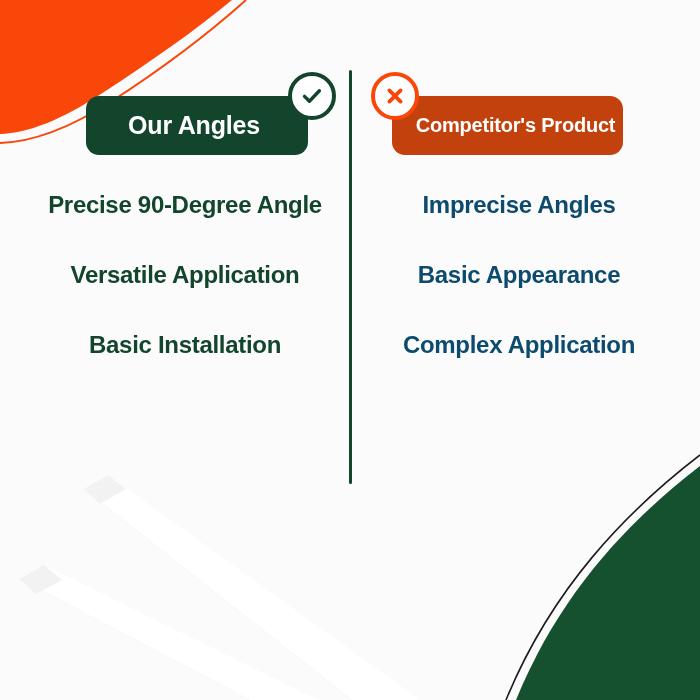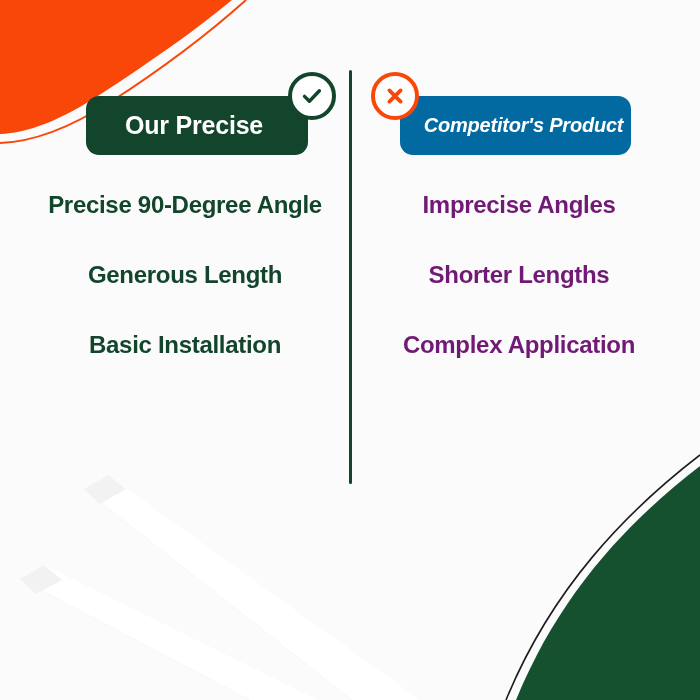--- a/index.html
+++ b/index.html
@@ -75,24 +75,23 @@
     left: 86px;
     width: 222px;
     background: #12452c;
   }
   .badge-ours .badge-label {
     font-size: 25px;
     padding-right: 6px;
   }
 
   .badge-theirs {
-    left: 400px;
+    left: 392px;
     width: 231px;
-    background: #0369a1;
-    font-style: italic;
+    background: #c2410c;
   }
   .badge-theirs .badge-label {
     font-size: 20px;
     padding-left: 16px;
   }
 
   
   .marker {
     position: absolute;
     width: 48px;
@@ -145,21 +144,21 @@
   }
   .cell-left {
     left: 24px;
     width: 322px;
     color: #12452c;
     padding: 0 14px;
   }
   .cell-right {
     left: 354px;
     width: 330px;
-    color: #701a75;
+    color: #0c4a6e;
     padding: 0 10px;
   }
 </style>
 </head>
 <body>
 
 <div id="infographic">
 
   <svg class="bg-layer" viewBox="0 0 700 700">
 
@@ -181,21 +180,21 @@
       <polygon points="20,579 44,565 62,580 36,594" fill="#f2f2f2"></polygon>
     </g>
   </svg>
 
   <div class="compare-wrap">
 
     <div class="divider"></div>
 
     <div class="badge-row">
       <div class="badge badge-ours">
-        <span class="badge-label">Our Precise</span>
+        <span class="badge-label">Our Angles</span>
       </div>
       <div class="badge badge-theirs">
         <span class="badge-label">Competitor's Product</span>
       </div>
     </div>
 
     <div class="marker marker-check">
       <svg width="26" height="26" viewBox="0 0 26 26" aria-hidden="true">
         <path d="M5.5 13.4 L10.4 18.2 L20.4 7.8" fill="none" stroke="#12452c" stroke-width="3.4" stroke-linecap="round" stroke-linejoin="round"></path>
       </svg>
@@ -207,25 +206,25 @@
       </svg>
     </div>
 
     <div class="features">
 
       <div class="feature-row">
         <div class="feature-cell cell-left">Precise 90-Degree Angle</div>
         <div class="feature-cell cell-right">Imprecise Angles</div>
       </div>
 
-
       <div class="feature-row">
-        <div class="feature-cell cell-left">Generous Length</div>
-        <div class="feature-cell cell-right">Shorter Lengths</div>
-      </div>
+        <div class="feature-cell cell-left">Versatile Application</div>
+        <div class="feature-cell cell-right">Basic Appearance</div>
+      </div>
+
 
       <div class="feature-row">
         <div class="feature-cell cell-left">Basic Installation</div>
         <div class="feature-cell cell-right">Complex Application</div>
       </div>
 
     </div>
   </div>
 </div>
 

